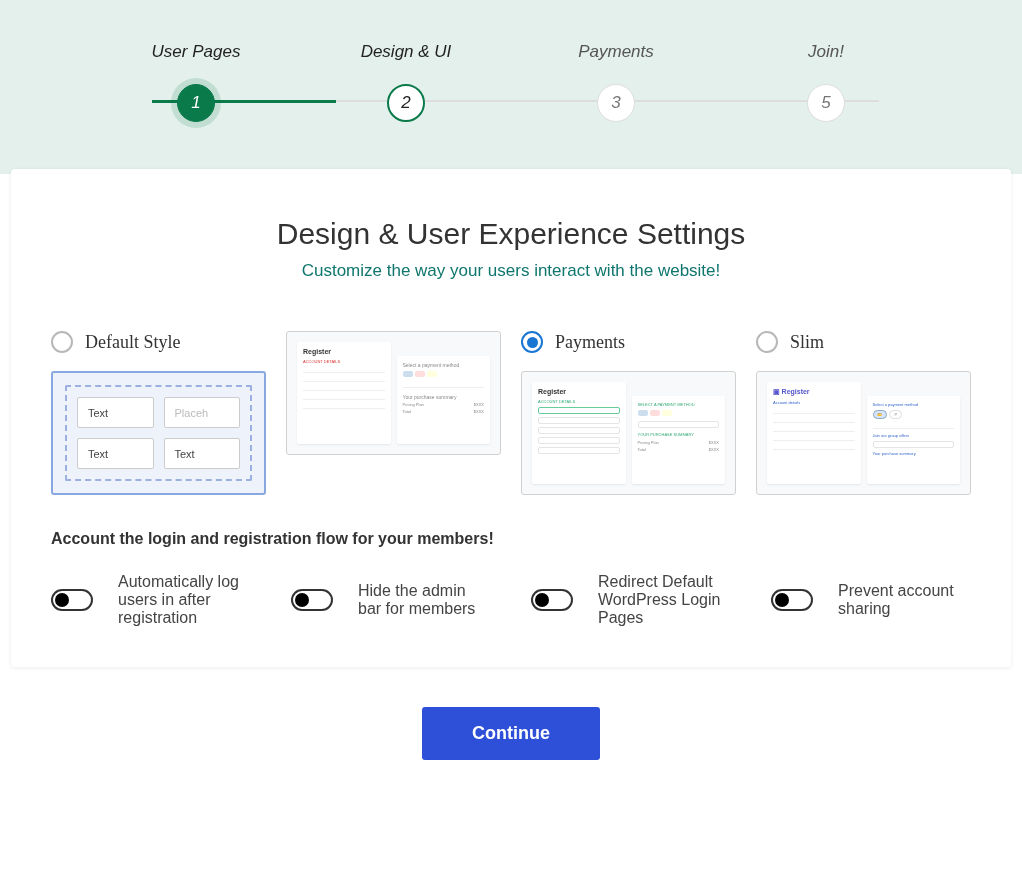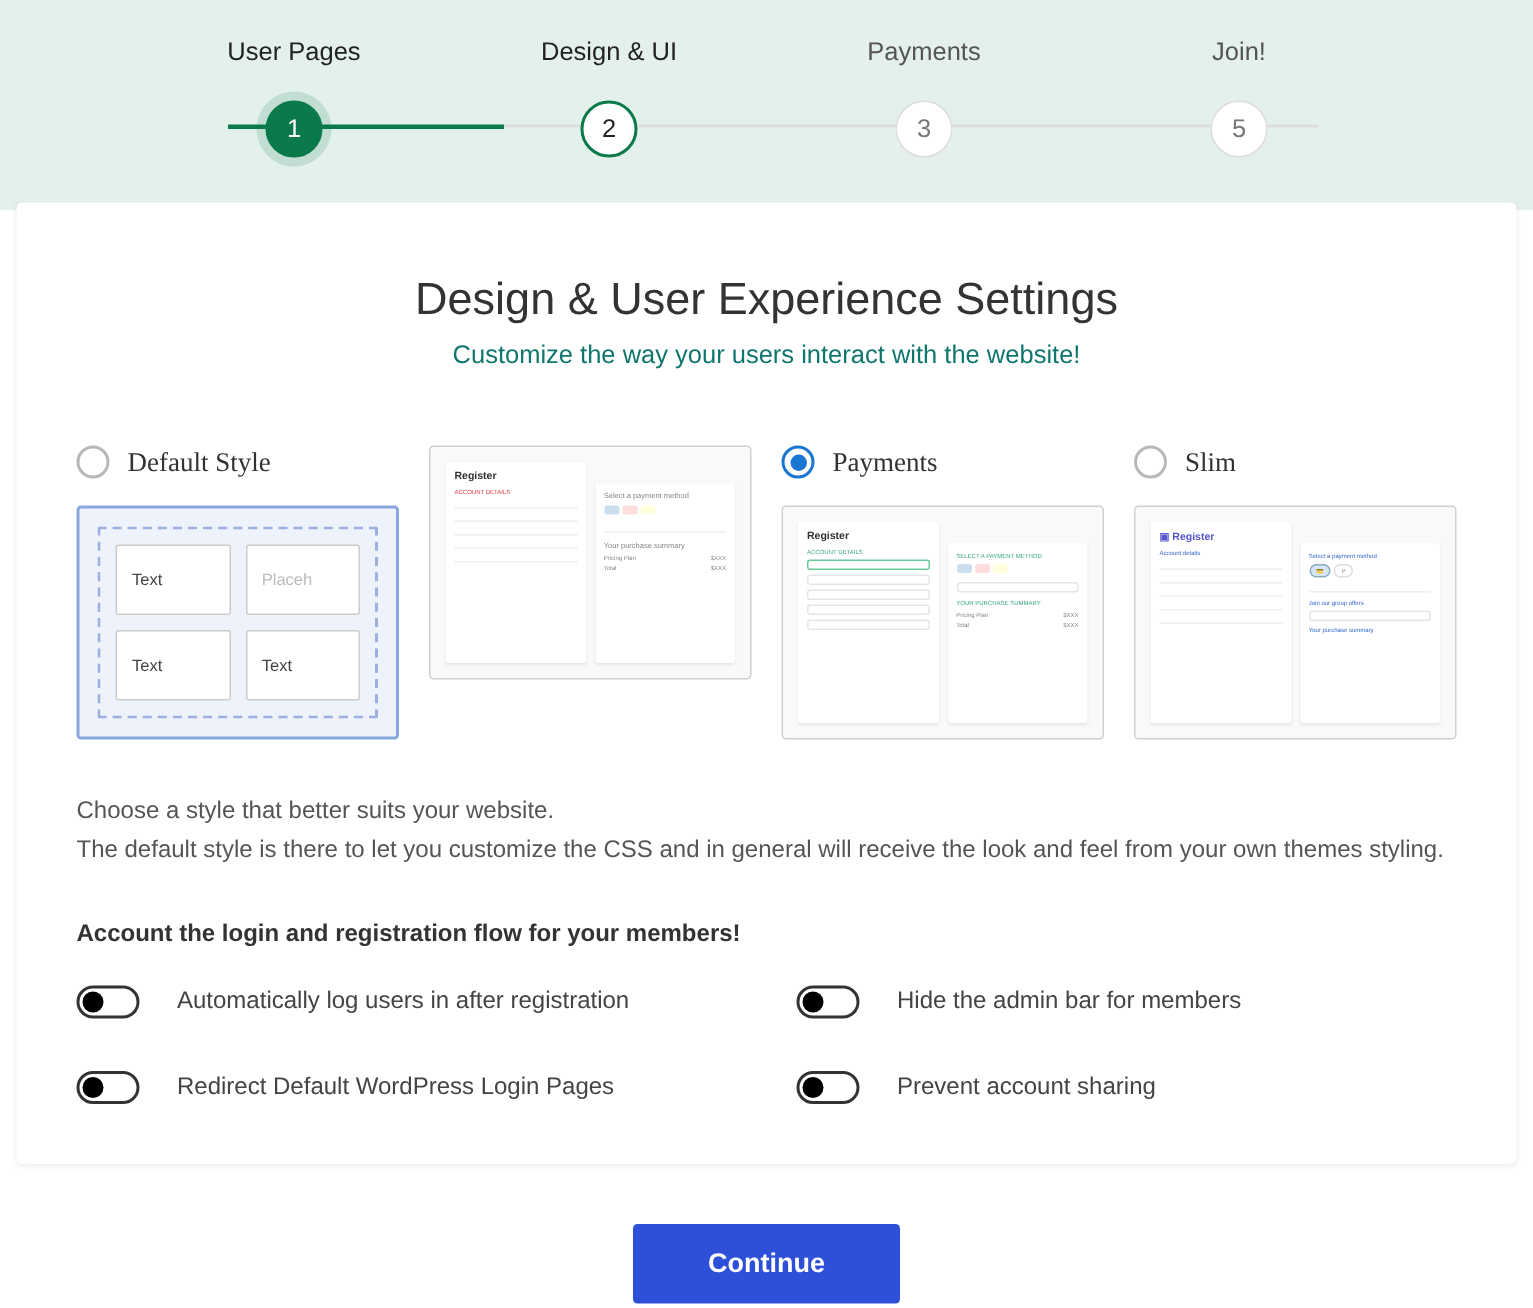--- a/index.html
+++ b/index.html
@@ -1,20 +1,20 @@
 <!DOCTYPE html>
 <html><head>
 <meta charset="utf-8">
 <style>
 * { box-sizing: border-box; margin: 0; padding: 0; }
 body { font-family: 'Segoe UI', Arial, sans-serif; background: #fff; color: #333; }
 
 .top-bg { background: #e3f0eb; padding: 25px 0 35px; }
 
-.stepper { display: flex; align-items: flex-start; max-width: 920px; margin: 0 auto; position: relative; padding: 0 40px; }
+.stepper { display: flex; align-items: flex-start; max-width: 920px; margin: 17px auto; position: relative; padding: 0 40px; font-style: italic; }
 .step { display: flex; flex-direction: column; align-items: center; position: relative; z-index: 2; flex: 1; }
 .step-label { font-size: 17px; color: #555; margin-bottom: 22px; white-space: nowrap; }
 .step.done .step-label, .step.current .step-label { color: #222; font-weight: 400; }
 .step-circle { width: 38px; height: 38px; border-radius: 50%; display: flex; align-items: center; justify-content: center; font-size: 17px; background: #fff; border: 1px solid #ddd; color: #777; }
 .step.done .step-circle { background: #0a7a4b; border-color: #0a7a4b; color: #fff; box-shadow: 0 0 0 6px rgba(10,122,75,0.15); }
 .step.current .step-circle { background: #fff; border: 2px solid #0a7a4b; color: #222; }
 .step-line { position: absolute; top: 58px; height: 2px; background: #ddd; z-index: 1; }
 .step-line.green { background: #0a7a4b; height: 3px; }
 
 .card { background: #fff; max-width: 1000px; margin: -5px auto 0; border-radius: 4px; box-shadow: 0 1px 4px rgba(0,0,0,0.08); padding: 48px 40px 40px; }
@@ -23,21 +23,21 @@
 .subtitle { text-align: center; font-size: 17px; color: #0f766e; margin-bottom: 50px; }
 
 .styles-row { display: flex; gap: 20px; margin-bottom: 35px; }
 .style-opt { flex: 1; }
 .radio-row { display: flex; align-items: center; gap: 12px; margin-bottom: 18px; cursor: pointer; font-family: Liberation Serif, serif; }
 .radio { width: 22px; height: 22px; border: 2px solid #b8b8b8; border-radius: 50%; display: flex; align-items: center; justify-content: center; }
 .radio.checked { border-color: #1976d2; }
 .radio.checked::after { content: ''; width: 11px; height: 11px; background: #1976d2; border-radius: 50%; }
 .style-name { font-size: 18px; color: #333; }
 
-.preview { border: 1px solid #d0d0d0; border-radius: 3px; height: 156px; background: #f8f9fb; overflow: hidden; position: relative; }
+.preview { border: 1px solid #d0d0d0; border-radius: 3px; height: 124px; background: #f8f9fb; overflow: hidden; position: relative; }
 .preview.selected { border: 2px solid #8aa8e0; background: #eef2fa; }
 
 
 .pv1 { padding: 12px; }
 .pv1-dash { border: 2px dashed #9bb0e0; height: 100%; border-radius: 2px; padding: 10px; display: grid; grid-template-columns: 1fr 1fr; gap: 10px; }
 .pv1-box { background: #fff; border: 1px solid #ccc; border-radius: 2px; display: flex; align-items: center; padding: 0 10px; font-size: 11px; color: #444; }
 .pv1-box.ph { color: #bbb; }
 
 
 .pvf { display: flex; gap: 6px; padding: 10px; }
@@ -50,21 +50,21 @@
 .pvf-sub.red { color: #d33; }
 .pvf-row { display:flex; justify-content:space-between; font-size:4px; margin-top:2px;}
 .pvf-box { border:1px solid #e5e5e5; border-radius:2px; height:7px; margin-bottom:3px; }
 .pvf-box.green { border-color:#6c9; }
 .pvf-pill { display:inline-block; border:1px solid #ddd; border-radius:6px; padding:1px 4px; font-size:4px; margin-right:2px;}
 .pvf-pill.on { background:#d6e4ff; border-color:#8ab; }
 
 .desc { font-size: 16px; color: #555; line-height: 1.6; margin-bottom: 35px; }
 .section-h { font-size: 16px; font-weight: 600; color: #333; margin-bottom: 25px; }
 
-.toggles { display: grid; grid-template-columns: 1fr 1fr; gap: 35px 40px; }
+.toggles { display: grid; grid-template-columns: 1fr 1fr 1fr 1fr; gap: 35px 40px; }
 .toggle-row { display: flex; align-items: center; gap: 25px; }
 .toggle { width: 42px; height: 22px; border: 2px solid #333; border-radius: 20px; position: relative; cursor: pointer; flex-shrink: 0; }
 .toggle::after { content: ''; position: absolute; width: 14px; height: 14px; background: #000; border-radius: 50%; top: 2px; left: 2px; }
 .toggle-label { font-size: 16px; color: #444; }
 
 .footer { max-width: 1000px; margin: 0 auto; padding: 40px 0 30px; text-align: center; border-top: 0; }
 .continue-btn { background: #2e4fd8; color: #fff; border: none; padding: 16px 50px; font-size: 18px; font-weight: 600; border-radius: 3px; cursor: pointer; }
 </style>
 </head>
 <body>
@@ -197,24 +197,20 @@
           <div class="pvf-line" style="margin-top:4px"></div>
           <div class="pvf-sub blue" style="margin-top:4px">Join our group offers</div>
           <div class="pvf-box"></div>
           <div class="pvf-sub blue">Your purchase summary</div>
         </div>
       </div>
     </div>
 
   </div>
 
-  <p class="desc">
-    <span>Choose a style that better suits your website.</span><br>
-    <span>The default style is there to let you customize the CSS and in general will receive the look and feel from your own themes styling.</span>
-  </p>
 
   <p class="section-h">Account the login and registration flow for your members!</p>
 
   <div class="toggles">
     <div class="toggle-row">
       <div class="toggle"></div>
       <span class="toggle-label">Automatically log users in after registration</span>
     </div>
     <div class="toggle-row">
       <div class="toggle"></div>

